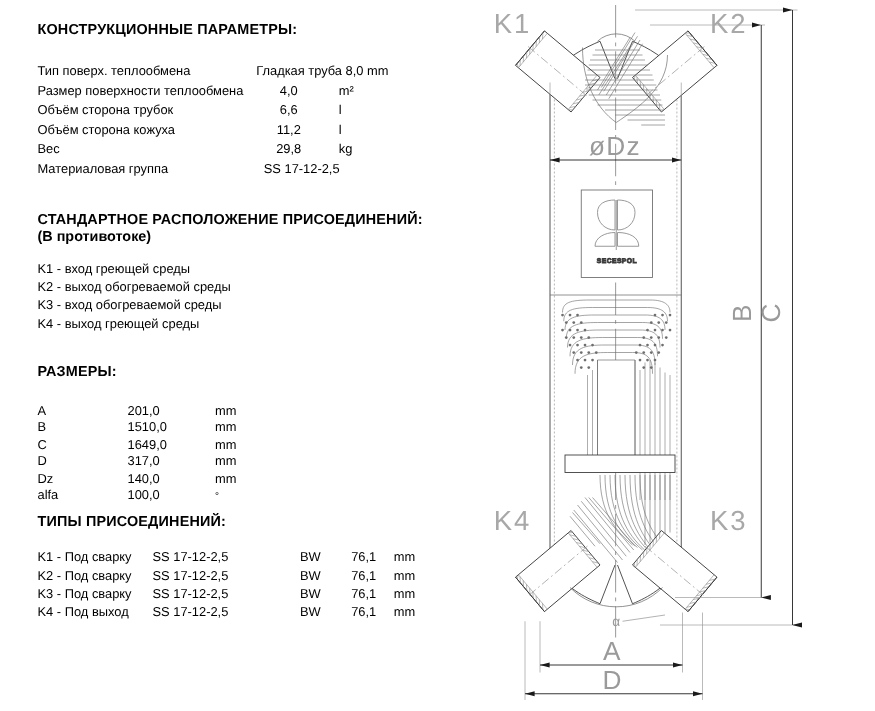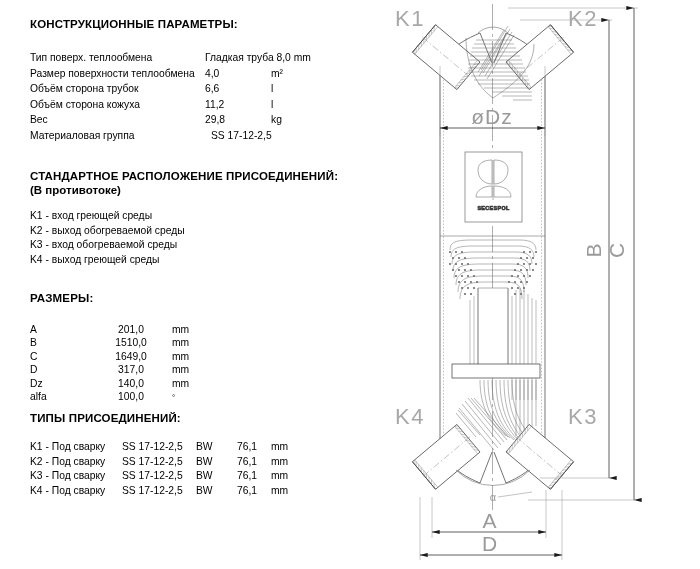--- a/index.html
+++ b/index.html
@@ -35,35 +35,35 @@
   }
 
   .row {
     display: flex;
     align-items: baseline;
     font-size: 10.3px;
     line-height: 15.6px;
     white-space: nowrap;
   }
   .row .lbl   { width: 175px; flex: 0 0 175px; }
-  .row .val   { width: 52px;  flex: 0 0 52px; text-align: left; }
+  .row .val   { width: 52px;  flex: 0 0 52px; text-align: center; }
   .row .unit  { padding-left: 14px; }
   .row .valwide { text-align: left; padding-left: 0; }
 
   .dim-row { display: flex; align-items: baseline; font-size: 10.3px; line-height: 13.4px; white-space: nowrap; }
   .dim-row .dlbl { width: 72px; flex: 0 0 72px; }
-  .dim-row .dval { width: 58px; flex: 0 0 58px; text-align: center; }
+  .dim-row .dval { width: 58px; flex: 0 0 58px; text-align: left; }
   .dim-row .dunit { padding-left: 12px; }
 
   .plain-line { font-size: 10.3px; line-height: 14.5px; white-space: nowrap; }
 
   .conn-row { display: flex; font-size: 10.3px; line-height: 14.7px; white-space: nowrap; }
   .conn-row .c1 { width: 92px; flex: 0 0 92px; }
   .conn-row .c2 { width: 74px; flex: 0 0 74px; }
-  .conn-row .c3 { width: 32px; flex: 0 0 32px; }
+  .conn-row .c3 { width: 32px; flex: 0 0 32px; margin-left: 44px; }
   .conn-row .c4 { width: 38px; flex: 0 0 38px; text-align: center;}
   .conn-row .c5 { padding-left: 5px; }
 
   .blk { position: absolute; }
 
   
   #drawing-panel {
     position: absolute;
     left: 380px; top: 0;
     width: 320px; height: 458px;
@@ -206,21 +206,21 @@
       <span class="c5">mm</span>
     </div>
     <div class="conn-row">
       <span class="c1">K3 - Под сварку</span>
       <span class="c2">SS 17-12-2,5</span>
       <span class="c3">BW</span>
       <span class="c4">76,1</span>
       <span class="c5">mm</span>
     </div>
     <div class="conn-row">
-      <span class="c1">K4 - Под сварку</span>
+      <span class="c1">K4 - Под выход</span>
       <span class="c2">SS 17-12-2,5</span>
       <span class="c3">BW</span>
       <span class="c4">76,1</span>
       <span class="c5">mm</span>
     </div>
   </div>
 
 </div>
 
 <div id="drawing-panel">

